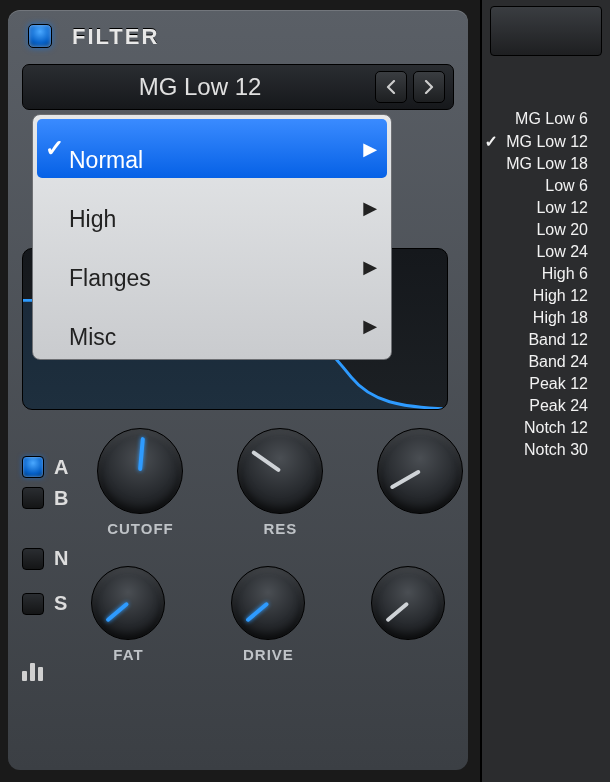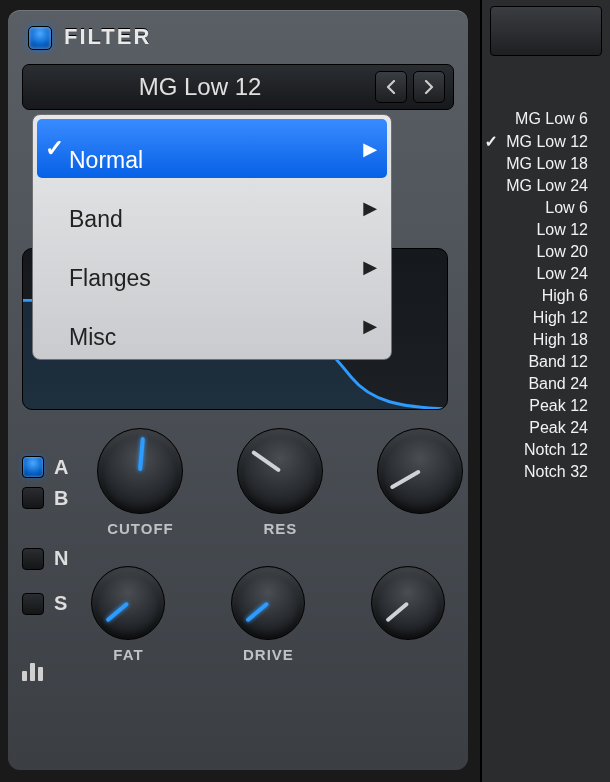--- a/index.html
+++ b/index.html
@@ -18,22 +18,22 @@
     top: 10px;
     width: 460px;
     height: 760px;
     background: linear-gradient(180deg, #5a5f66 0%, #3b3f44 100%);
     border-radius: 12px;
     box-shadow: inset 0 1px 0 rgba(255,255,255,0.15);
     padding: 10px 14px;
   }
   .header {
     display: flex;
-    align-items: flex-end;
-    gap: 12px;
+    align-items: flex-start;
+    gap: 20px;
     padding: 4px 6px 10px 6px;
   }
   .power-btn {
     width: 24px;
     height: 24px;
     border-radius: 5px;
     background: radial-gradient(circle at 50% 30%, #4aa8ff 0%, #0560c8 60%, #013874 100%);
     border: 1px solid #000;
     box-shadow: inset 0 0 4px rgba(255,255,255,0.5), 0 0 6px rgba(0,120,255,0.6);
   }
@@ -358,21 +358,21 @@
 </div>
 
 <div class="dropdown" id="dropdown">
     <div class="dropdown-item selected">
       <span class="dd-check">✓</span>
       <span class="dd-label">Normal</span>
       <span class="dd-arrow">▶</span>
     </div>
     <div class="dropdown-item">
       <span class="dd-check"></span>
-      <span class="dd-label">Band</span>
+      <span class="dd-label">High</span>
       <span class="dd-arrow">▶</span>
     </div>
     <div class="dropdown-item">
       <span class="dd-check"></span>
       <span class="dd-label">Flanges</span>
       <span class="dd-arrow">▶</span>
     </div>
     <div class="dropdown-item">
       <span class="dd-check"></span>
       <span class="dd-label">Misc</span>
@@ -387,24 +387,20 @@
     <div class="submenu-item">
       <span class="sm-check">✓</span>
       <span>MG Low 12</span>
     </div>
     <div class="submenu-item">
       <span class="sm-check"></span>
       <span>MG Low 18</span>
     </div>
     <div class="submenu-item">
       <span class="sm-check"></span>
-      <span>MG Low 24</span>
-    </div>
-    <div class="submenu-item">
-      <span class="sm-check"></span>
       <span>Low 6</span>
     </div>
     <div class="submenu-item">
       <span class="sm-check"></span>
       <span>Low 12</span>
     </div>
     <div class="submenu-item">
       <span class="sm-check"></span>
       <span>Low 20</span>
     </div>
@@ -439,15 +435,15 @@
     <div class="submenu-item">
       <span class="sm-check"></span>
       <span>Peak 24</span>
     </div>
     <div class="submenu-item">
       <span class="sm-check"></span>
       <span>Notch 12</span>
     </div>
     <div class="submenu-item">
       <span class="sm-check"></span>
-      <span>Notch 32</span>
+      <span>Notch 30</span>
     </div>
   </div>
 
 </body></html>

